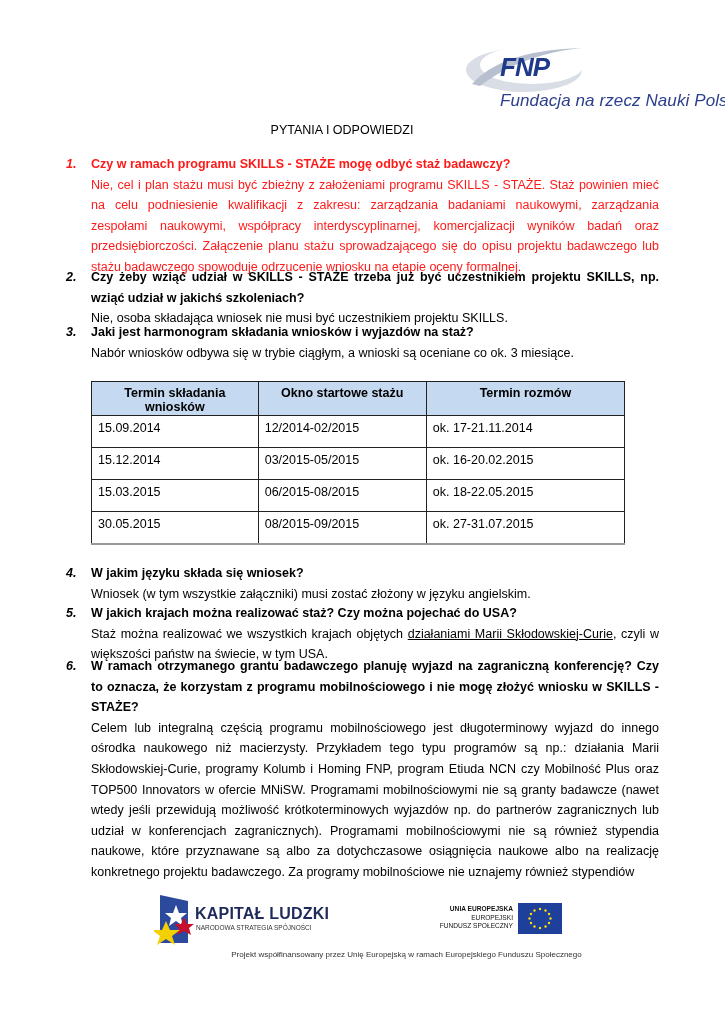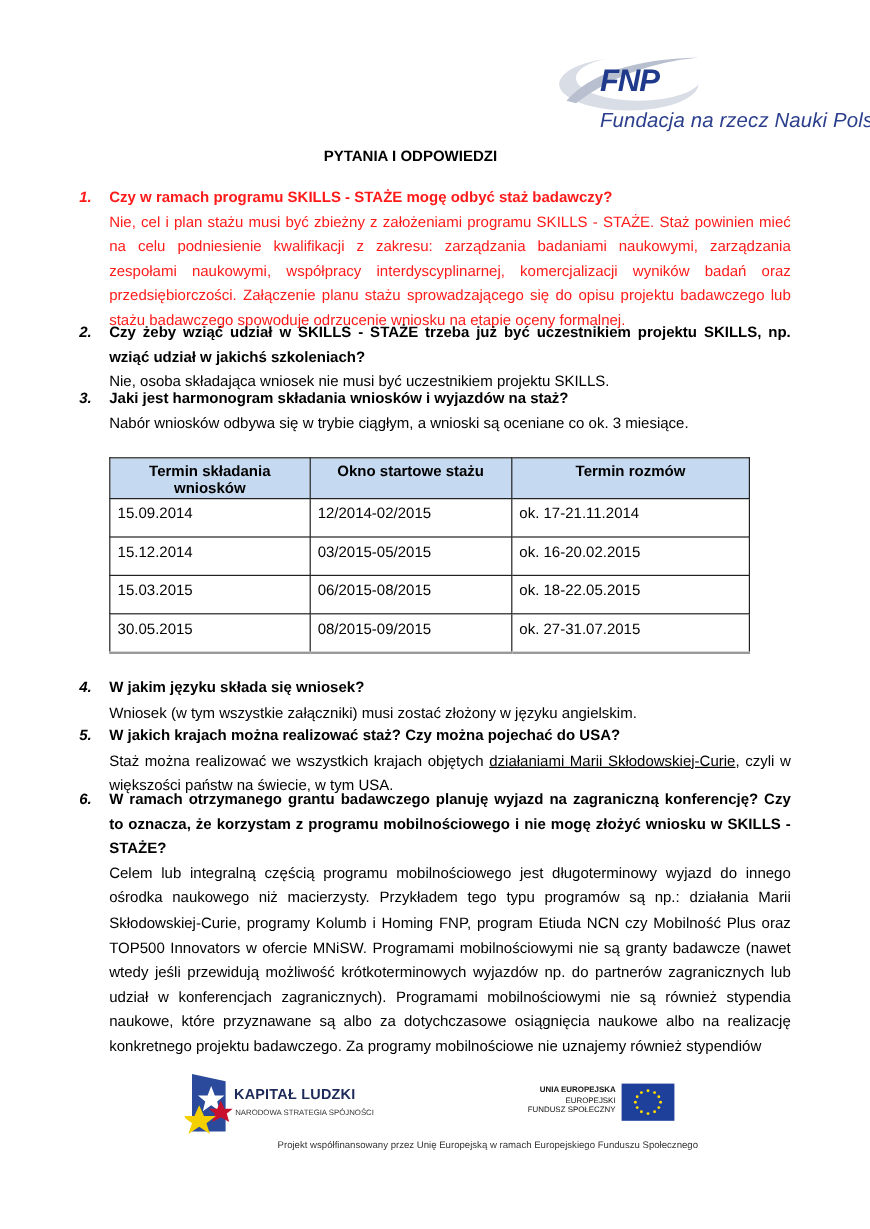--- a/index.html
+++ b/index.html
@@ -8,21 +8,21 @@
     font-family: "Liberation Sans", sans-serif; color: #000;
   }
   .logo-fnp { position: absolute; left: 462px; top: 40px; width: 200px; height: 70px; }
   .logo-fnp svg { position: absolute; left: 0; top: 0; }
   .fnp-sub {
     position: absolute; left: 38px; top: 51px; font-size: 17px; font-style: italic;
     color: #2b3f8c; white-space: nowrap; letter-spacing: 0.1px;
   }
   .title {
     position: absolute; left: 0; width: 684px; top: 123px; text-align: center;
-    font-size: 12.5px; font-weight: bold;
+    font-size: 12.5px; font-weight: normal;
   }
   .qa { position: absolute; left: 66px; width: 593px; font-size: 12.5px; line-height: 20.6px; }
   .qa .num { position: absolute; left: 0; top: 0; font-weight: bold; font-style: italic; }
   .qa .q { margin-left: 25px; font-weight: bold; text-align: justify; }
   .qa .q.upright { font-style: normal; }
   .qa .a { margin-left: 25px; text-align: justify; }
   .red { color: #ff1a1a; }
   .link { color: #000000; text-decoration: underline; cursor: pointer; }
   table.sched {
     position: absolute; left: 91px; top: 381px; width: 534px;
@@ -30,21 +30,21 @@
   }
   table.sched th, table.sched td { border: 1px solid #222; padding: 0 6px; vertical-align: top; }
   table.sched th {
     background: #c5d9f1; height: 34px; font-weight: bold; text-align: center; padding-top: 4px;
     box-sizing: border-box;
   }
   table.sched td { height: 32px; padding-top: 5px; box-sizing: border-box; }
   table.sched tr:last-child td { border-bottom: 2px solid #999; margin-top: 40px; }
   .col1 { width: 171px; } .col2 { width: 173px; } .col3 { width: 204px; }
   .footer-kl { position: absolute; left: 154px; top: 893px; width: 160px; height: 52px; }
-  .kl-title { position: absolute; left: 41px; top: 12px; font-size: 12px; font-weight: bold; color: #1d2a5a; white-space: nowrap; letter-spacing: 0.2px; }
+  .kl-title { position: absolute; left: 41px; top: 12px; font-size: 16px; font-weight: bold; color: #1d2a5a; white-space: nowrap; letter-spacing: 0.2px; }
   .kl-sub { position: absolute; left: 42px; top: 31px; font-size: 6.5px; color: #333; white-space: nowrap; }
   .footer-eu { position: absolute; left: 440px; top: 900px; width: 125px; height: 36px; }
   .eu-text { position: absolute; right: 52px; top: 5px; text-align: right; font-size: 6.6px; line-height: 8.5px; color: #111; white-space: nowrap; }
   .eu-text .b { font-weight: bold; }
   .eu-flag { position: absolute; right: 3px; top: 3px; width: 44px; height: 31px; background: #1e3f9a; }
   .footer-note { position: absolute; left: 0; width: 725px; top: 950px; text-align: center; font-size: 8px; color: #333; margin-left: 44px; }
 </style>
 </head>
 <body>
 

